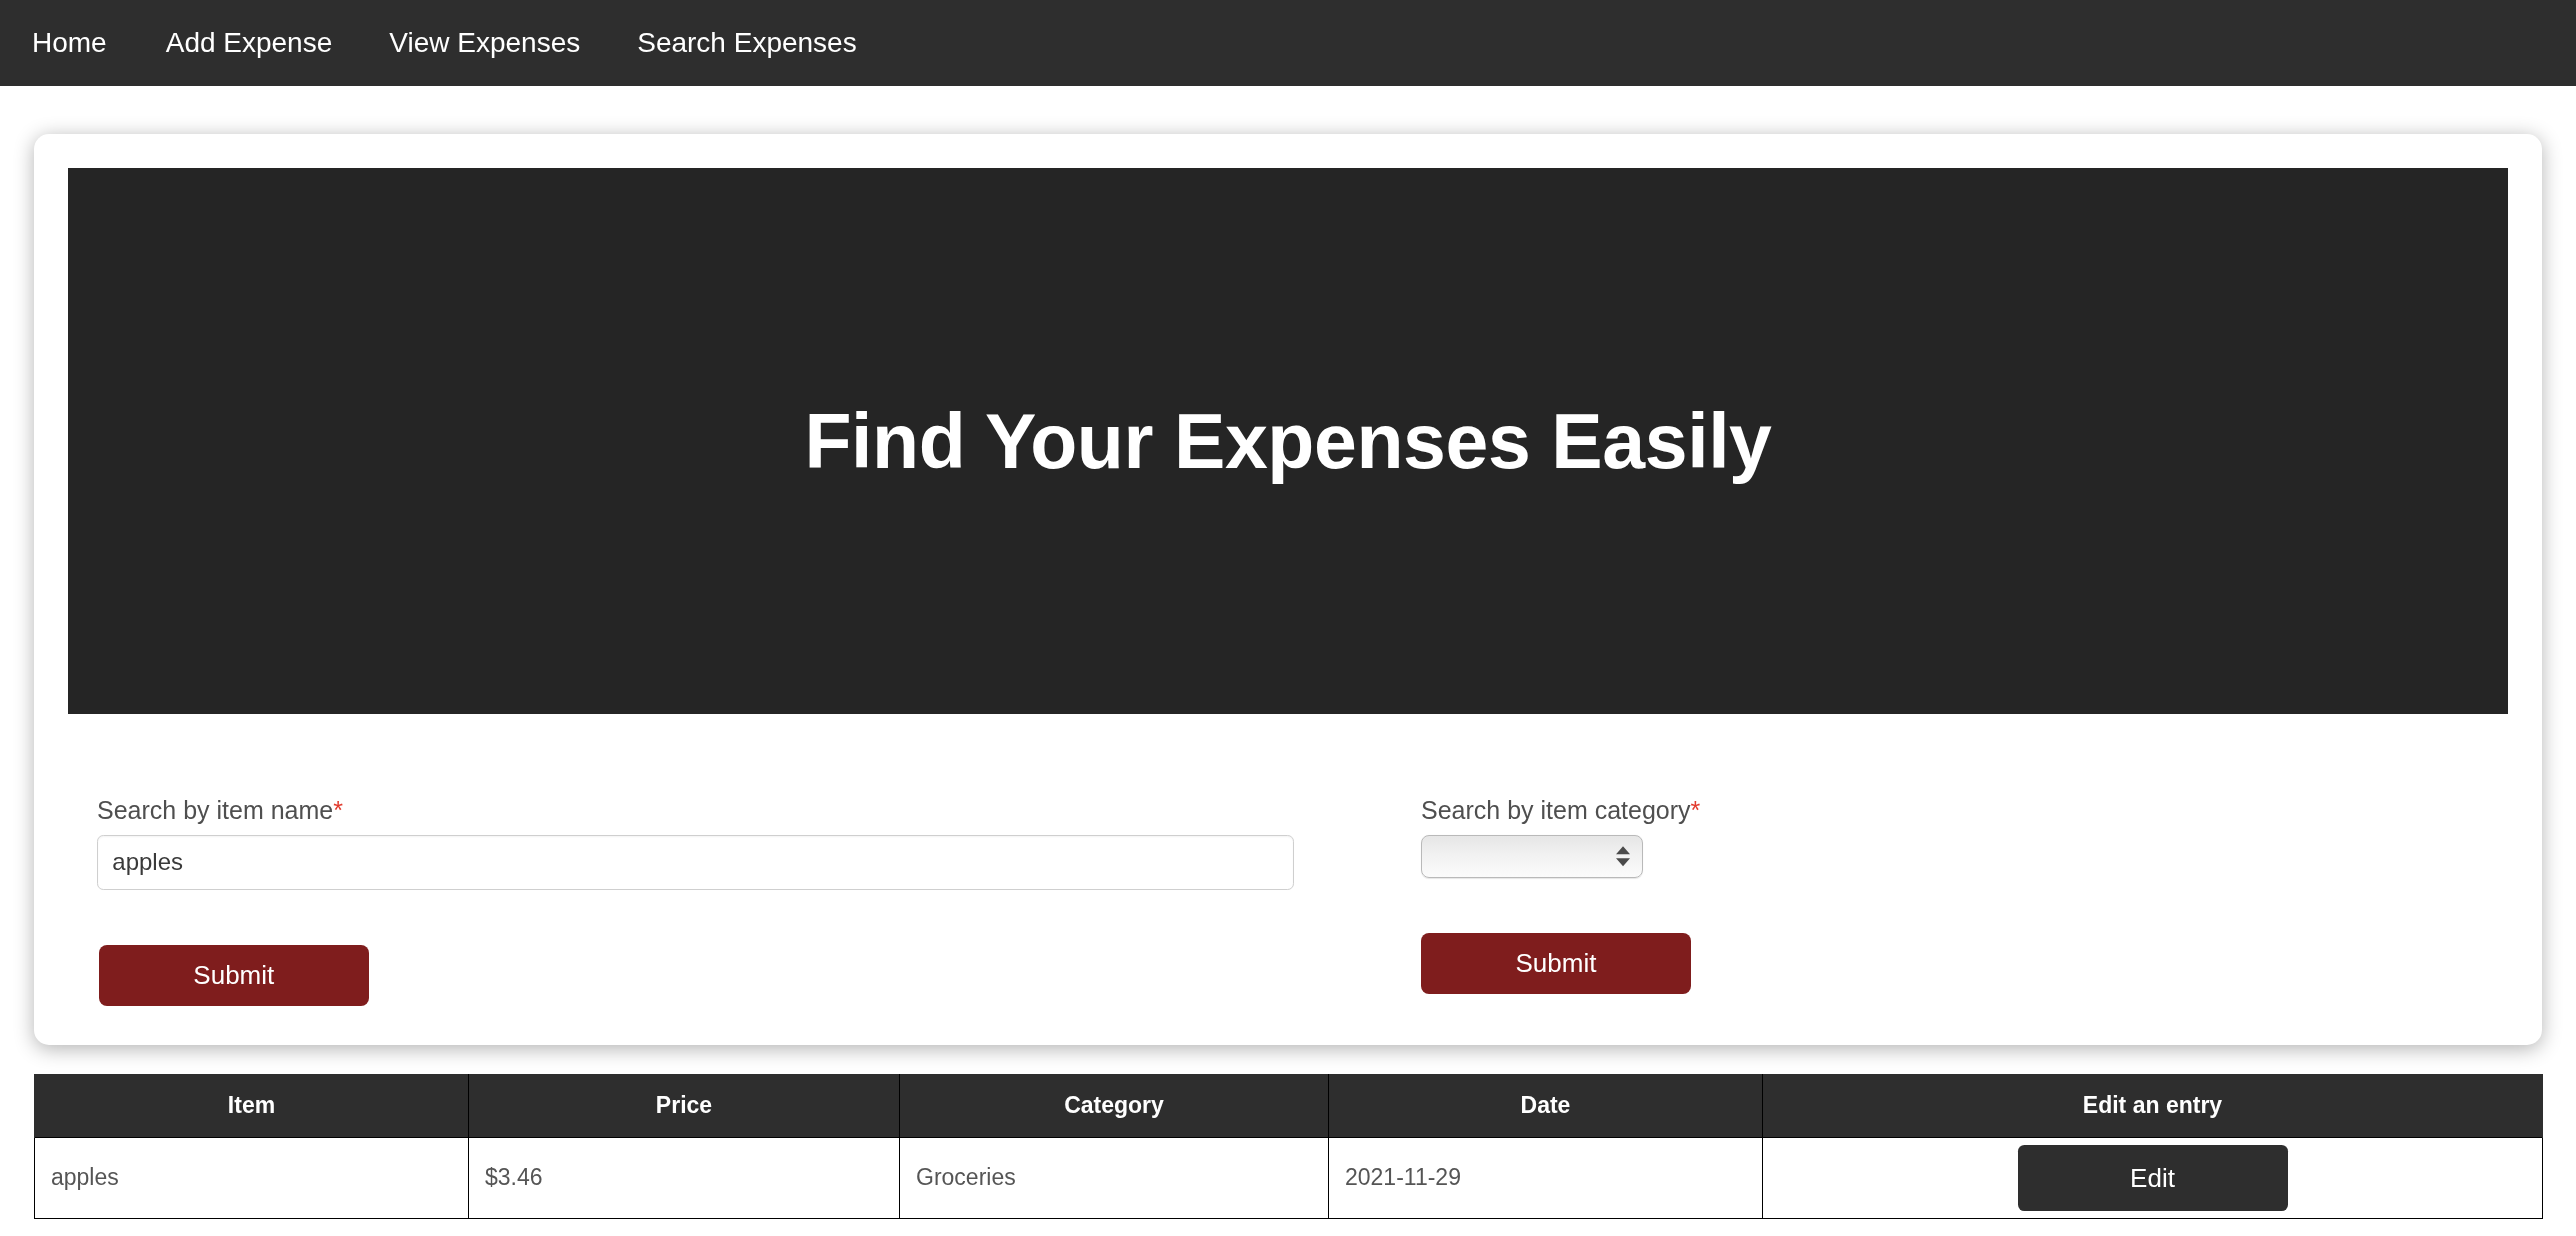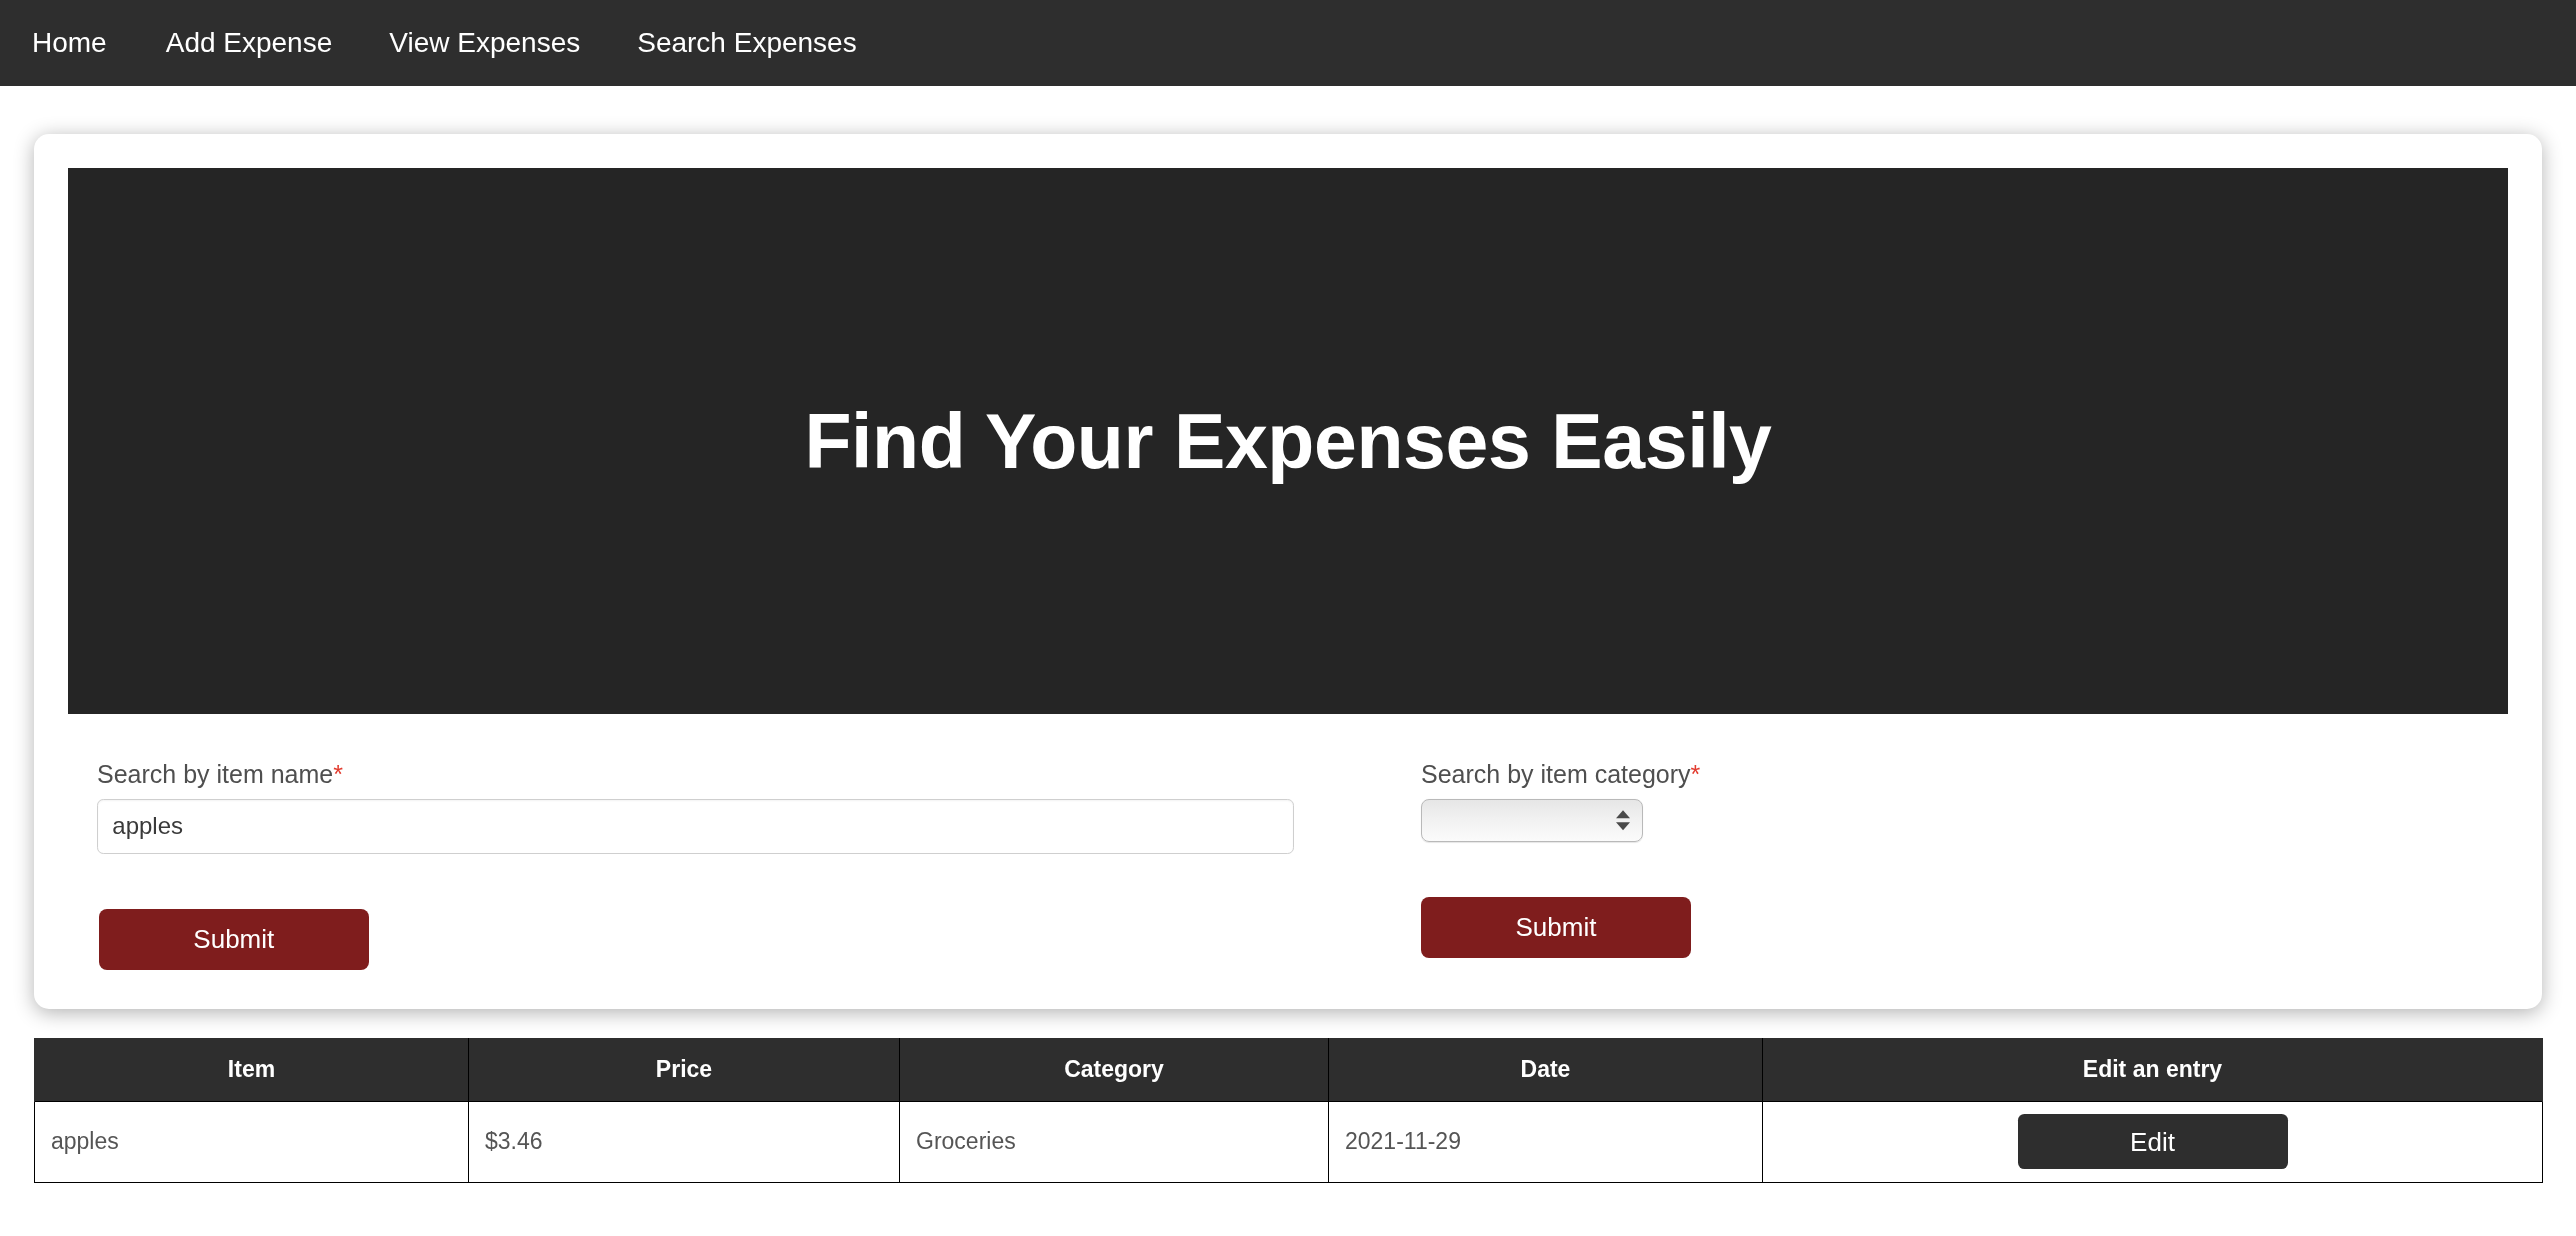--- a/index.html
+++ b/index.html
@@ -59,20 +59,21 @@
     letter-spacing: -0.4px;
     margin: 0;
     text-align: center;
   }
 
   
   .form-row {
     display: flex;
     padding-top: 48px;
     padding-left: 29px;
+    margin-top: 36px;
   }
   .form-col-left { width: 1243px; flex: 0 0 1243px; }
   .form-col-right { flex: 1 1 auto; padding-left: 81px; }
 
   .field-label {
     font-size: 25px;
     color: #4f4f4f;
     display: block;
     margin-bottom: 11.6px;
     line-height: 1;
@@ -178,21 +179,21 @@
     color: #555555;
     border: 1.8px solid #000000;
     padding: 0 16px;
     vertical-align: middle;
     background: #ffffff;
   }
   td.cell-action { text-align: center; padding: 0; }
 
   .btn-edit {
     width: 270px;
-    height: 55px;
+    height: 66px;
     background: #2e2e2e;
     color: #ffffff;
     border: none;
     border-radius: 6.3px;
     font-size: 26px;
     font-family: "Liberation Sans", sans-serif;
     cursor: pointer;
     line-height: 1;
   }
 

